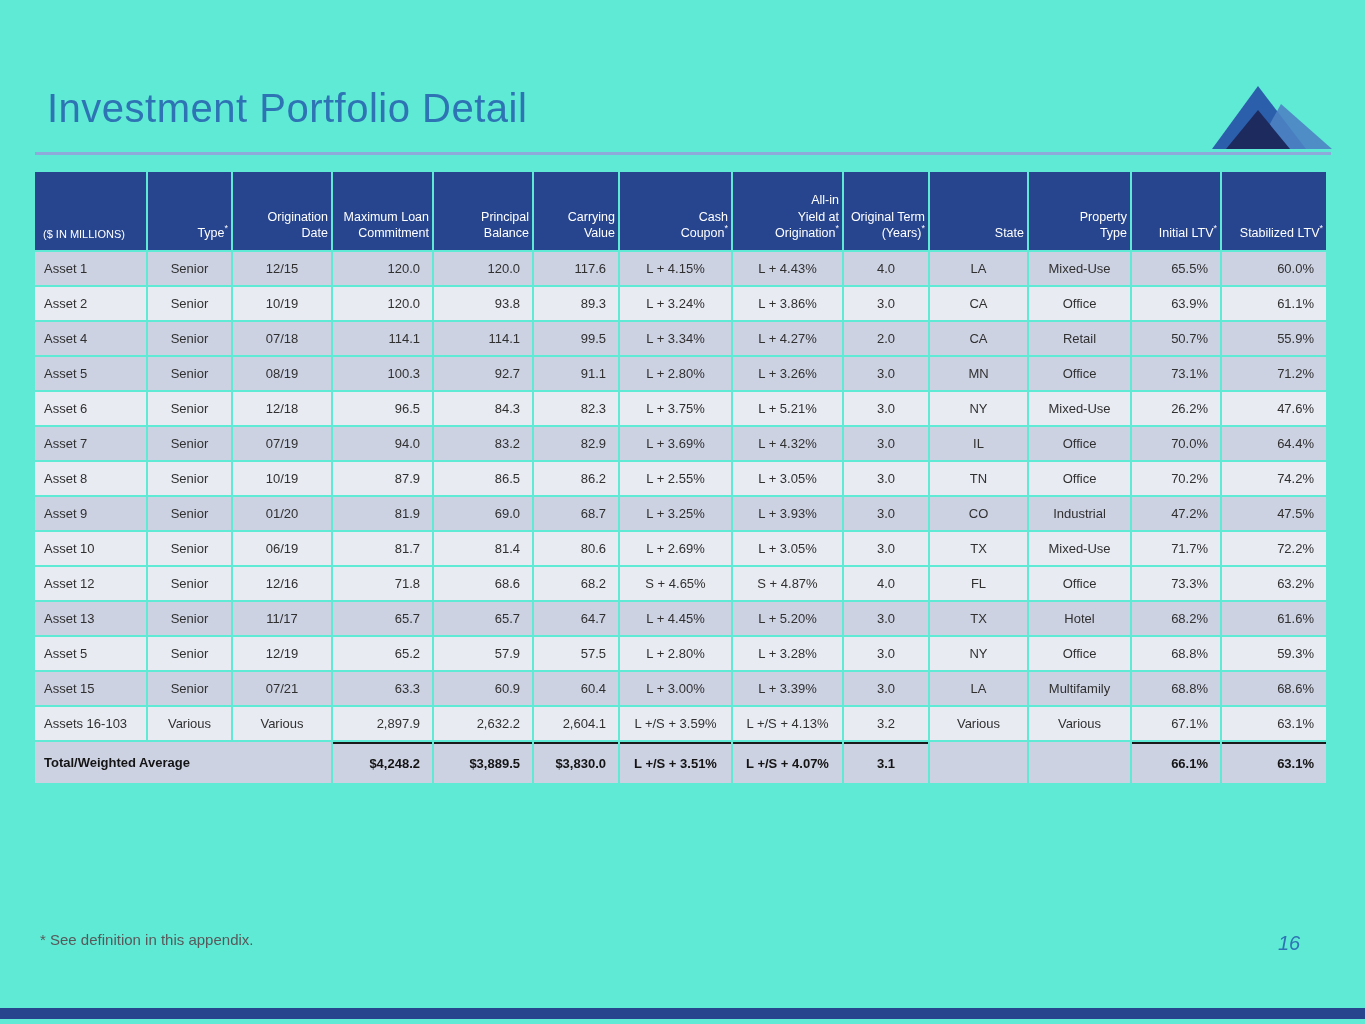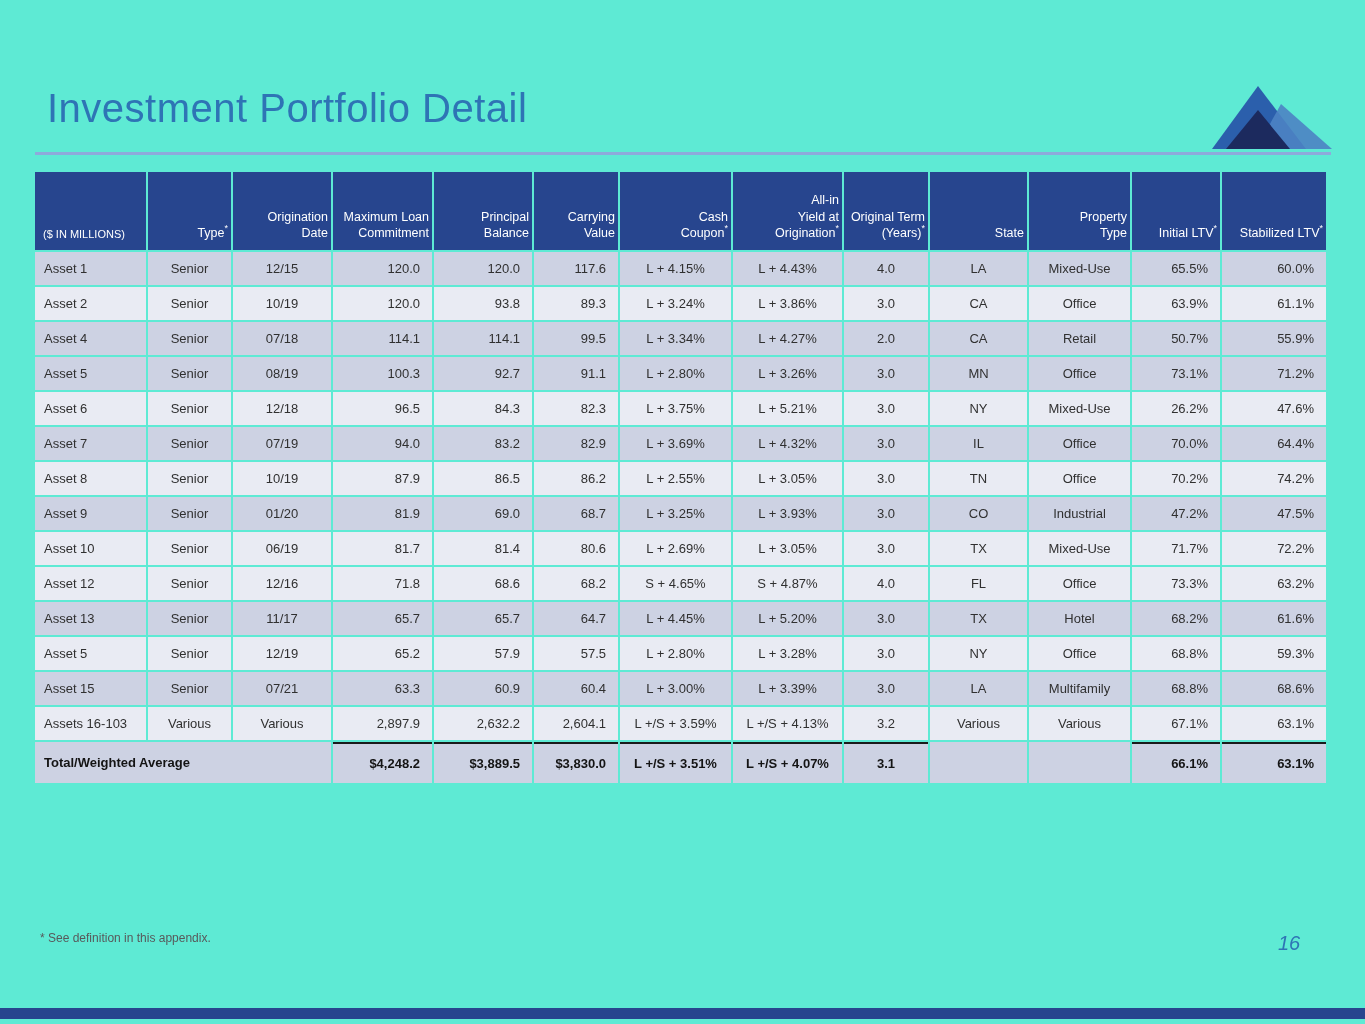--- a/index.html
+++ b/index.html
@@ -32,21 +32,21 @@
   tr.dark  td { background:var(--row-dark,#CDD2E3); }
   tr.light td { background:var(--row-light,#E9EBF3); }
 
   td.a-left   { text-align:left;  padding-left:9px; }
   td.a-center { text-align:center; }
   td.a-right  { text-align:right; padding-right:12px; }
 
   tr.total td { font-weight:700; background:var(--row-dark,#CDD2E3); height:41px; color:#141414; }
   td.tline { border-top:2.5px solid #1a1a1a;margin-top:23px; }
 
-  .footnote { position:absolute; left:40px; top:931px; font-size:12px; color:#58595B; }
+  .footnote { position:absolute; left:40px; top:931px; font-size:15px; color:#58595B; }
   .page-number { position:absolute; left:1278px; top:932px; font-size:20px; font-style:italic;
                  color:var(--title-color,#2E74B5); }
   .accent-bar { position:absolute; left:0; bottom:5px; width:100%; height:11px;
                 background:var(--accent-bar,#27458E); }
 </style>
 </head>
 <body>
 
 <div class="slide">
 

